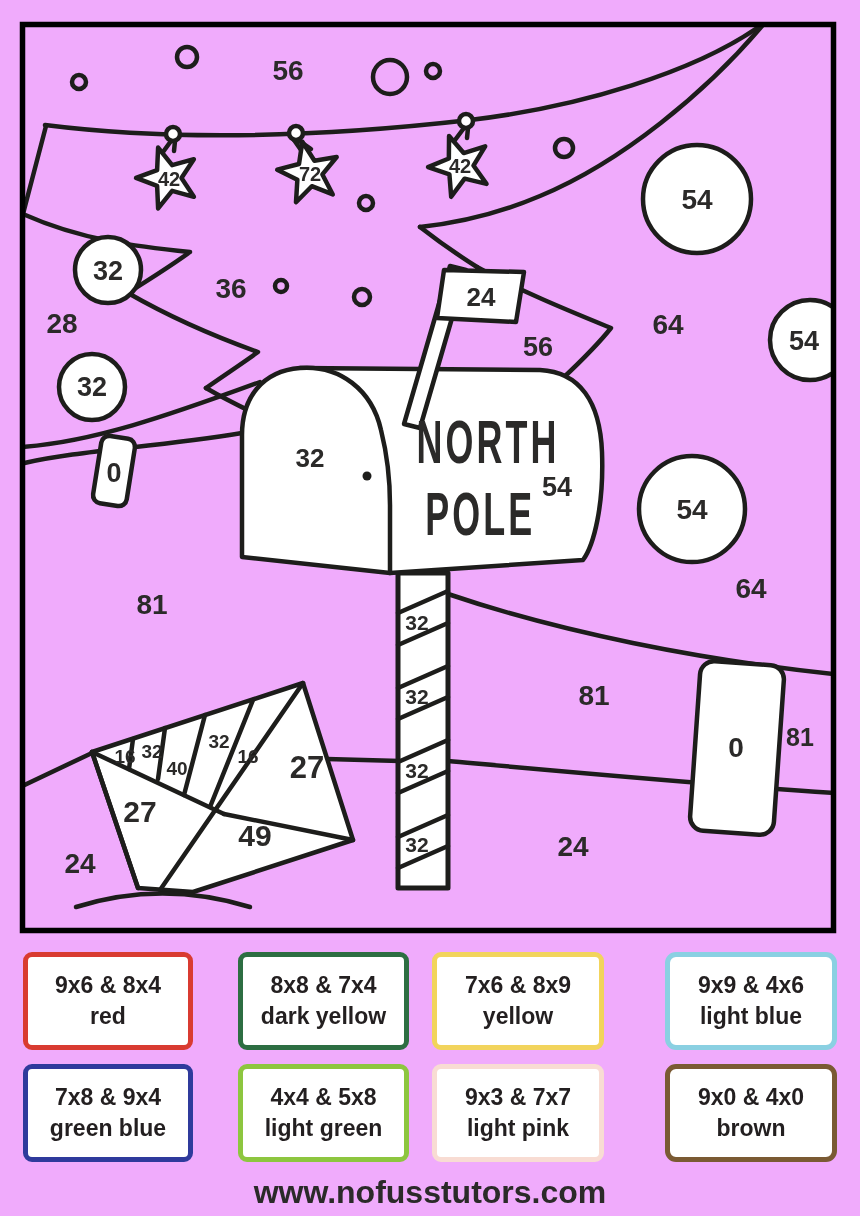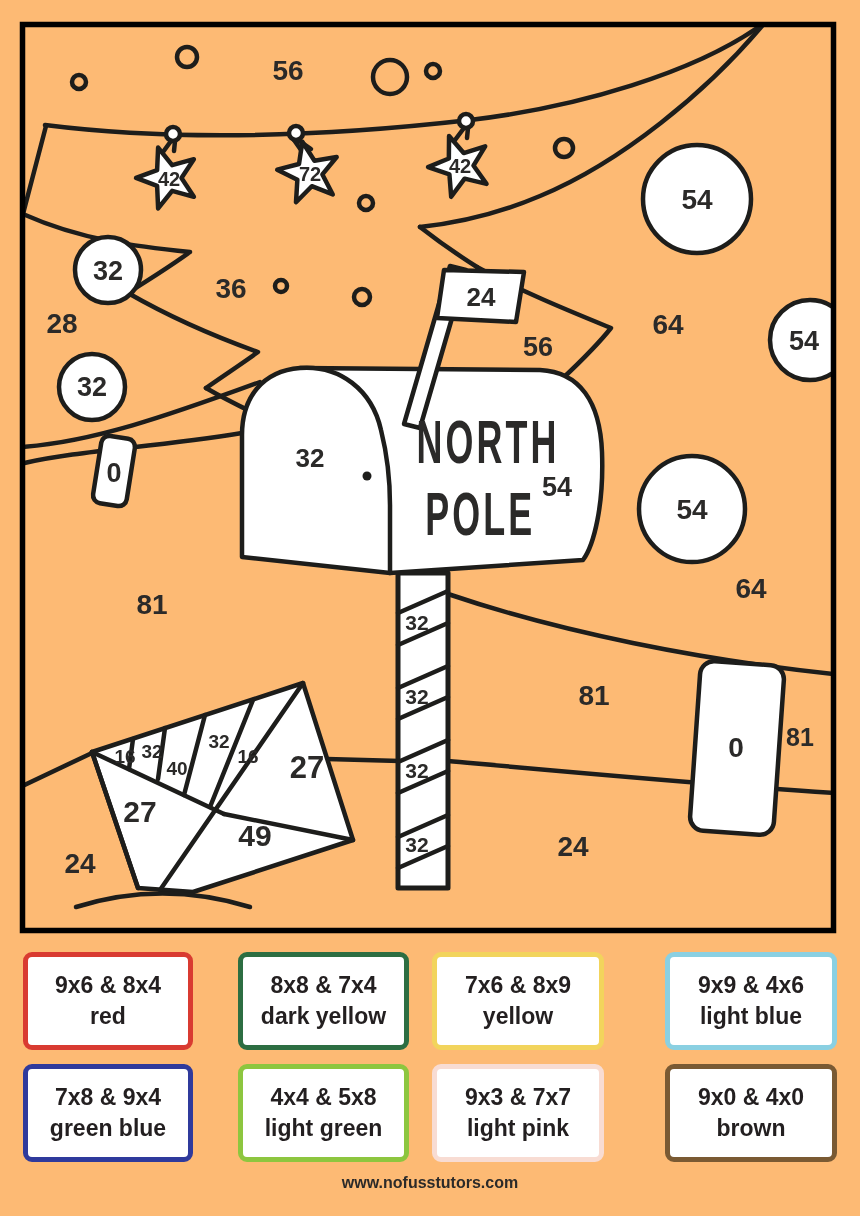--- a/index.html
+++ b/index.html
@@ -1,17 +1,17 @@
 <!DOCTYPE html>
 <html><head>
 <meta charset="utf-8">
 <style>
   html,body{margin:0;padding:0;background:#ffffff;}
   .sheet{
-    position:relative;width:860px;height:1216px;background:#fdba74;
+    position:relative;width:860px;height:1216px;background:#f0abfc;
     font-family:"Liberation Sans",sans-serif;overflow:hidden;
   }
   svg text{
     font-family:"Liberation Sans",sans-serif;
     font-weight:700;fill:#2b2a29;
   }
   .legend{position:absolute;left:0;top:0;width:860px;height:1216px;pointer-events:none;}
   .legend-box{
     position:absolute;box-sizing:border-box;border:5px solid #000;border-radius:9px;
     display:flex;flex-direction:column;align-items:center;justify-content:center;
@@ -26,24 +26,24 @@
   .b-lblue{border-color:#8ad0e2;}
   .b-dblue{border-color:#2f3a9c;}
   .b-lgreen{border-color:#8dc63f;}
   .b-lpink{border-color:#f8dcd3;}
   .b-brown{border-color:#7a5a33;}
   .row1{top:952px;height:98px;}
   .row2{top:1064px;height:98px;}
   .c1{left:23px;width:170px;}
   .c2{left:238px;width:171px;}
   .c3{left:432px;width:172px;}
-  .c4{left:665px;width:172px;}
+  .c4{left:665px;width:172px;border-radius:11px;}
   .footer-url{
     position:absolute;left:0;top:1174px;width:860px;text-align:center;
-    font-size:16px;font-weight:700;color:#2b2a29;
+    font-size:32px;font-weight:700;color:#2b2a29;
   }
 </style>
 </head>
 <body>
 
 <div class="sheet">
 
   <svg width="860" height="945" viewBox="0 0 860 945">
     <defs>
       <clipPath id="frameClip">

